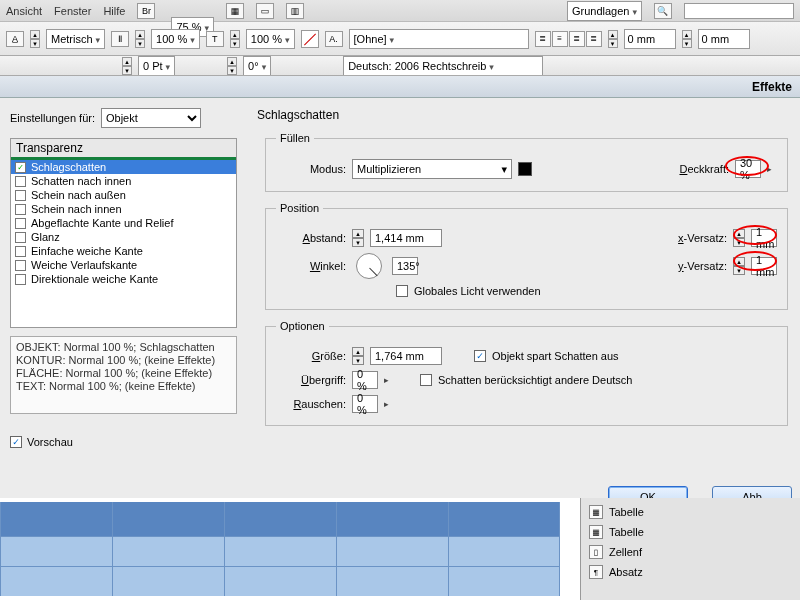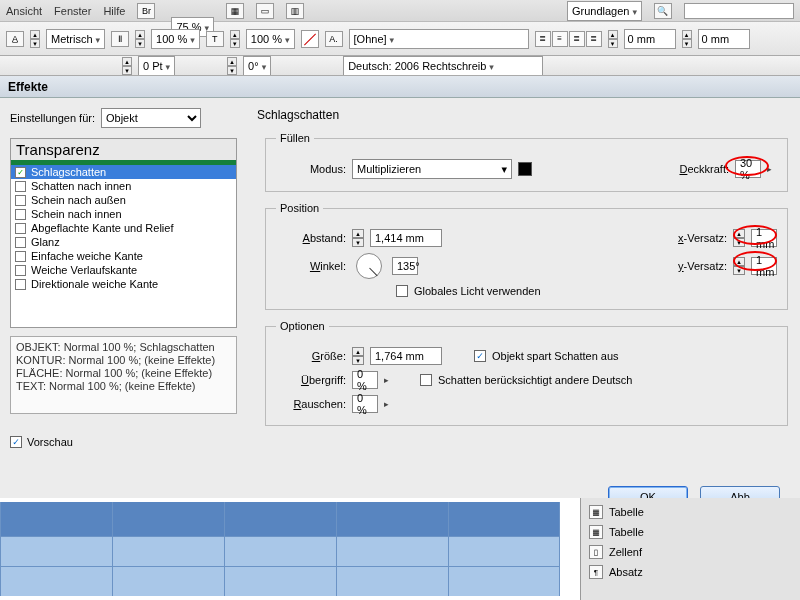--- a/index.html
+++ b/index.html
@@ -20,29 +20,29 @@
   .tbStepper { display:flex; flex-direction:column; }
   .tbStepper span { width:10px; height:9px; border:1px solid #999; background:#eee; font-size:7px; line-height:7px; text-align:center; }
   .tbField { height:20px; border:1px solid #999; background:#fff; width:52px; padding:0 3px; display:flex; align-items:center;}
   .diag { width:18px; height:18px; border:1px solid #999; background:#fff; position:relative; }
   .diag::after { content:""; position:absolute; left:0; right:0; top:50%; border-top:1.5px solid #c00; transform:rotate(-45deg); }
   .swatchBlack { width:14px;height:14px;background:#000;border:1px solid #555; }
   .alignGrp { display:flex; gap:1px; }
   .alignGrp span { width:16px;height:16px;border:1px solid #999; background:#fafafa; font-size:8px; display:flex;align-items:center;justify-content:center;}
   
   
-  .dialogTitle { background: linear-gradient(#e2e8ef,#cdd6e0); height:22px; padding:4px 8px; font-weight:bold; font-size:12px; border-bottom:1px solid #9aa; }
+  .dialogTitle { background: linear-gradient(#e2e8ef,#cdd6e0); height:22px; padding:4px 8px; font-weight:bold; font-size:12px; border-bottom:1px solid #9aa;text-align:right; }
   .dialogBody { background:#ececec; display:flex; height:420px; }
   
   .leftPane { width:245px; padding:10px 8px 10px 10px; display:flex; flex-direction:column; }
   .settingsRow { display:flex; align-items:center; gap:6px; margin-bottom:10px; }
   .settingsRow select { width:100px; height:20px; border:1px solid #888; background:#fff; }
   
   .effectList { border:1px solid #999; background:#fff; height:190px; overflow:auto; }
-  .effectList .hdr { background:#e8e8e8; padding:2px 5px; border-bottom:5px solid #15803d; font-size:15px;}
+  .effectList .hdr { background:#e8e8e8; padding:2px 5px; border-bottom:3px solid #15803d; font-size:12px;}
   .effectList .row { display:flex; align-items:center; padding:1px 4px; gap:5px; }
   .effectList .row.sel { background:#3a7edb; color:#fff; }
   .effectList .cb { width:11px;height:11px;border:1px solid #777;background:#fff;font-size:8px;line-height:9px;text-align:center;color:#0a0;}
   .effectList .row.sel .cb { color:#0a0; background:#fff;}
   
   .infoBox { margin-top:8px; border:1px solid #aaa; background:#fafafa; height:78px; padding:4px 5px; font-size:10px; line-height:13px; color:#333; }
   
   .previewRow { margin-top:22px; display:flex; align-items:center; gap:5px; }
   .previewRow .cb { width:12px;height:12px;border:1px solid #666;background:#fff;font-size:9px;line-height:10px;text-align:center;color:#06c;}
   
@@ -59,21 +59,21 @@
   .val { border:1px solid #888; background:#fff; padding:1px 4px; height:18px; display:flex; align-items:center; width:72px;}
   .valSm { width:26px; }
   .arrow { width:10px; font-size:9px; color:#444; }
   .modeSel { border:1px solid #888; background:#fff; width:160px; height:20px; display:flex; align-items:center; padding:0 4px; justify-content:space-between;}
   .angleDial { width:26px;height:26px;border:1px solid #888;border-radius:50%;background:#fff;position:relative; margin:0 4px;}
   .angleDial::after { content:""; position:absolute; left:12px; top:3px; width:1px; height:11px; background:#333; transform-origin:bottom; transform:rotate(135deg);}
   .chk { width:12px;height:12px;border:1px solid #666;background:#fff;font-size:9px;line-height:10px;text-align:center;color:#06c; display:inline-block; }
   
   .ring { position:absolute; border:2px solid #e00; border-radius:50%; width:44px; height:20px; pointer-events:none;}
   
-  .btnRow { position:absolute; bottom:10px; right:20px; display:flex; gap:12px; }
+  .btnRow { position:absolute; bottom:10px; right:8px; display:flex; gap:24px; }
   .btn { min-width:80px; height:22px; border:1px solid #4a7ab8; background:linear-gradient(#e8f2ff,#c8ddf5); border-radius:3px; display:flex;align-items:center;justify-content:center; }
   .btn.def { border:1px solid #2a6ad0; box-shadow:0 0 0 1px #7fb3ef inset; }
   
   
   .docArea { position:absolute; left:0; right:0; top:498px; bottom:0; background:#fff; display:flex; }
   .tableBg { flex:1; background:#fff; position:relative; }
   .blueHdr { position:absolute; top:4px; left:0; width:560px; height:34px; background:#2e66b0; opacity:.8; }
   .blueBody { position:absolute; top:38px; left:0; width:560px; height:60px; background:#a9c7e8; }
   .gridV { position:absolute; top:4px; height:94px; width:1px; background:#6b93c5; }
   .gridH { position:absolute; left:0; width:560px; height:1px; background:#6b93c5; }

